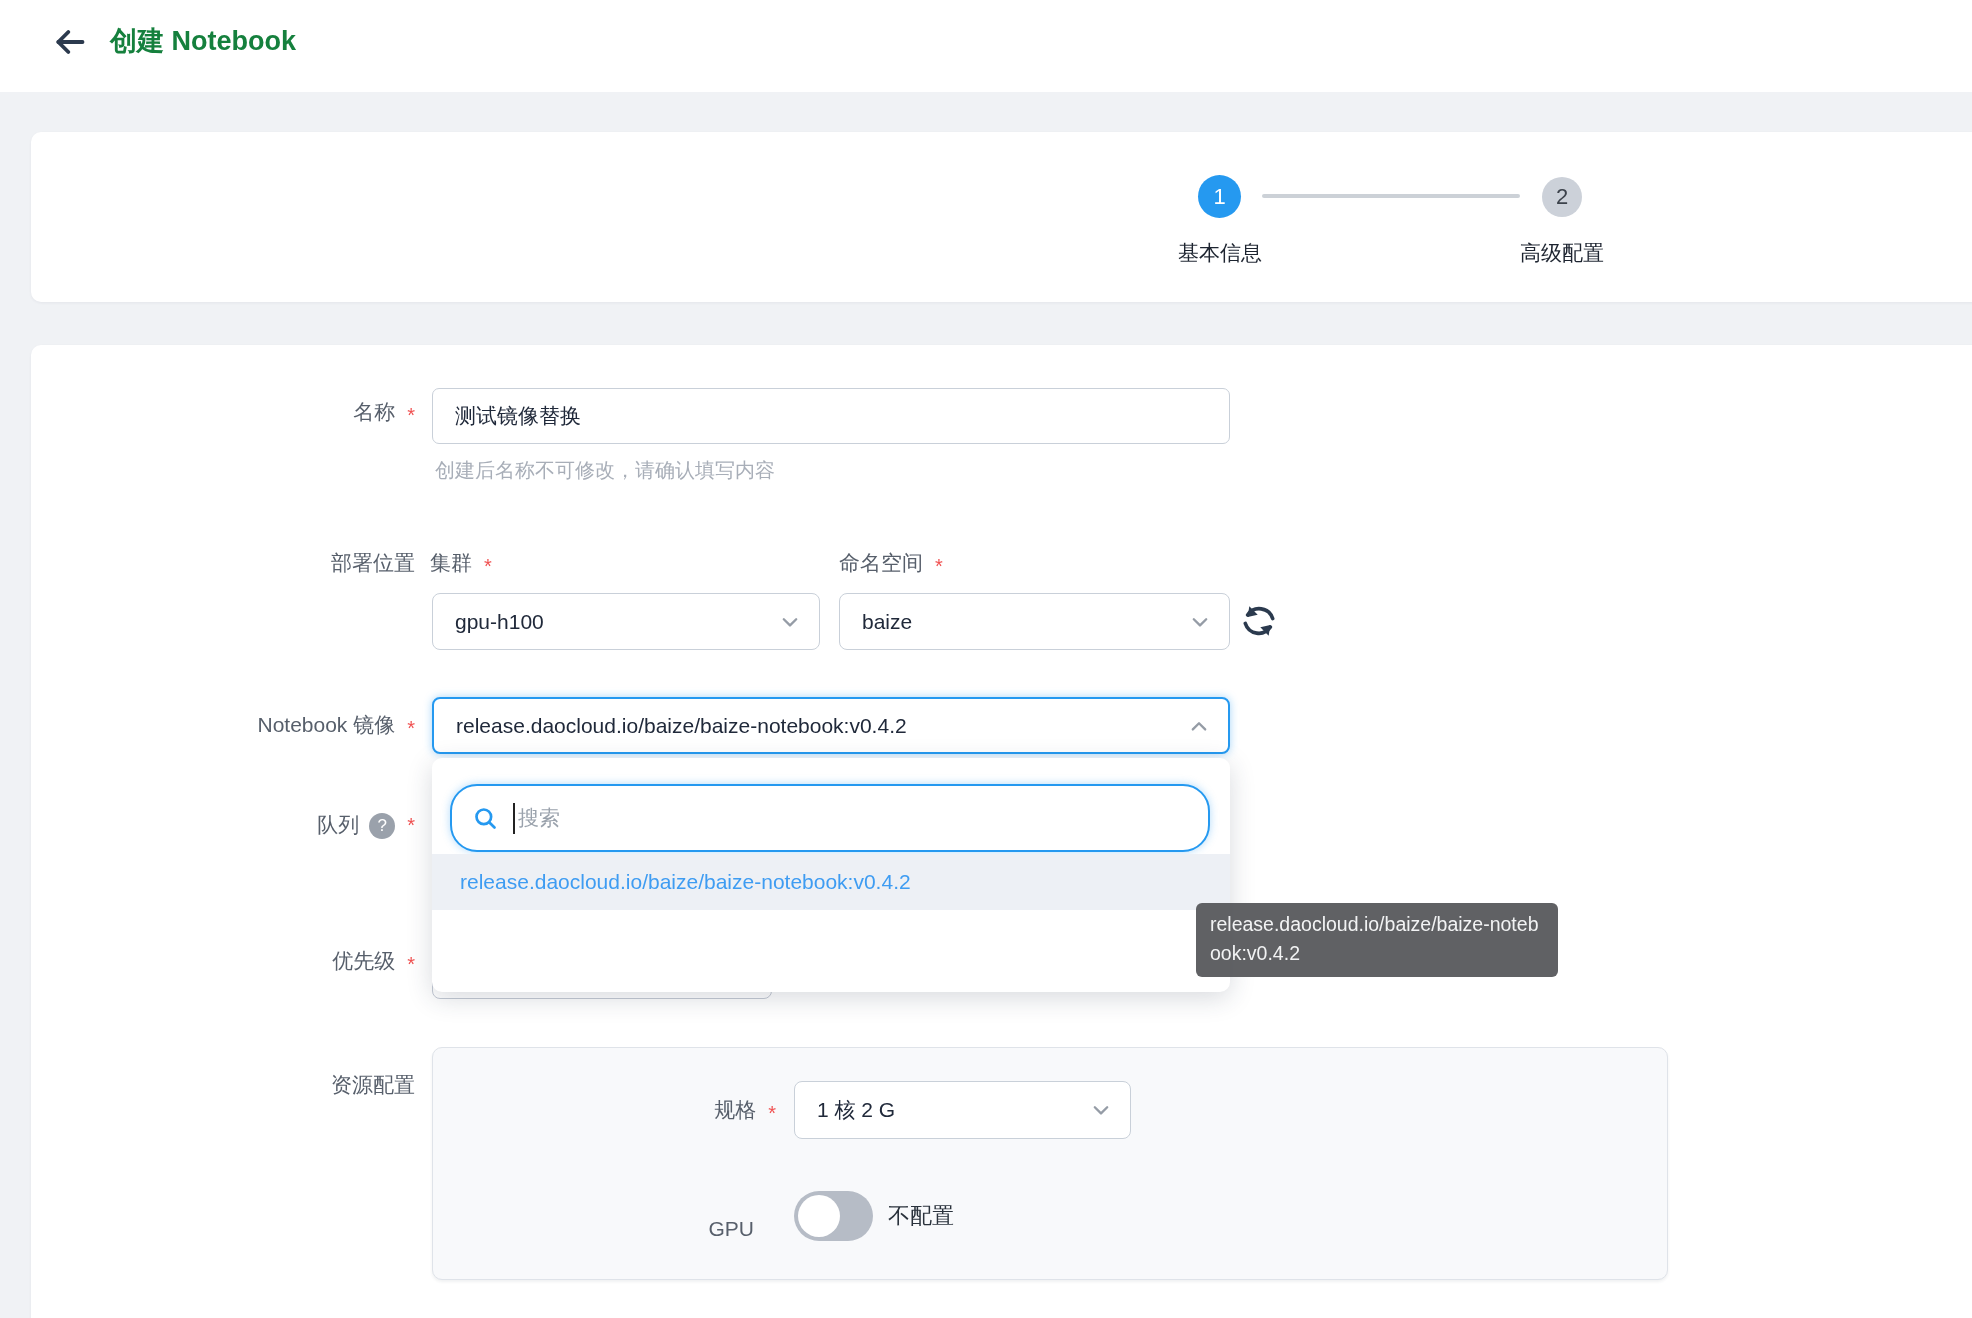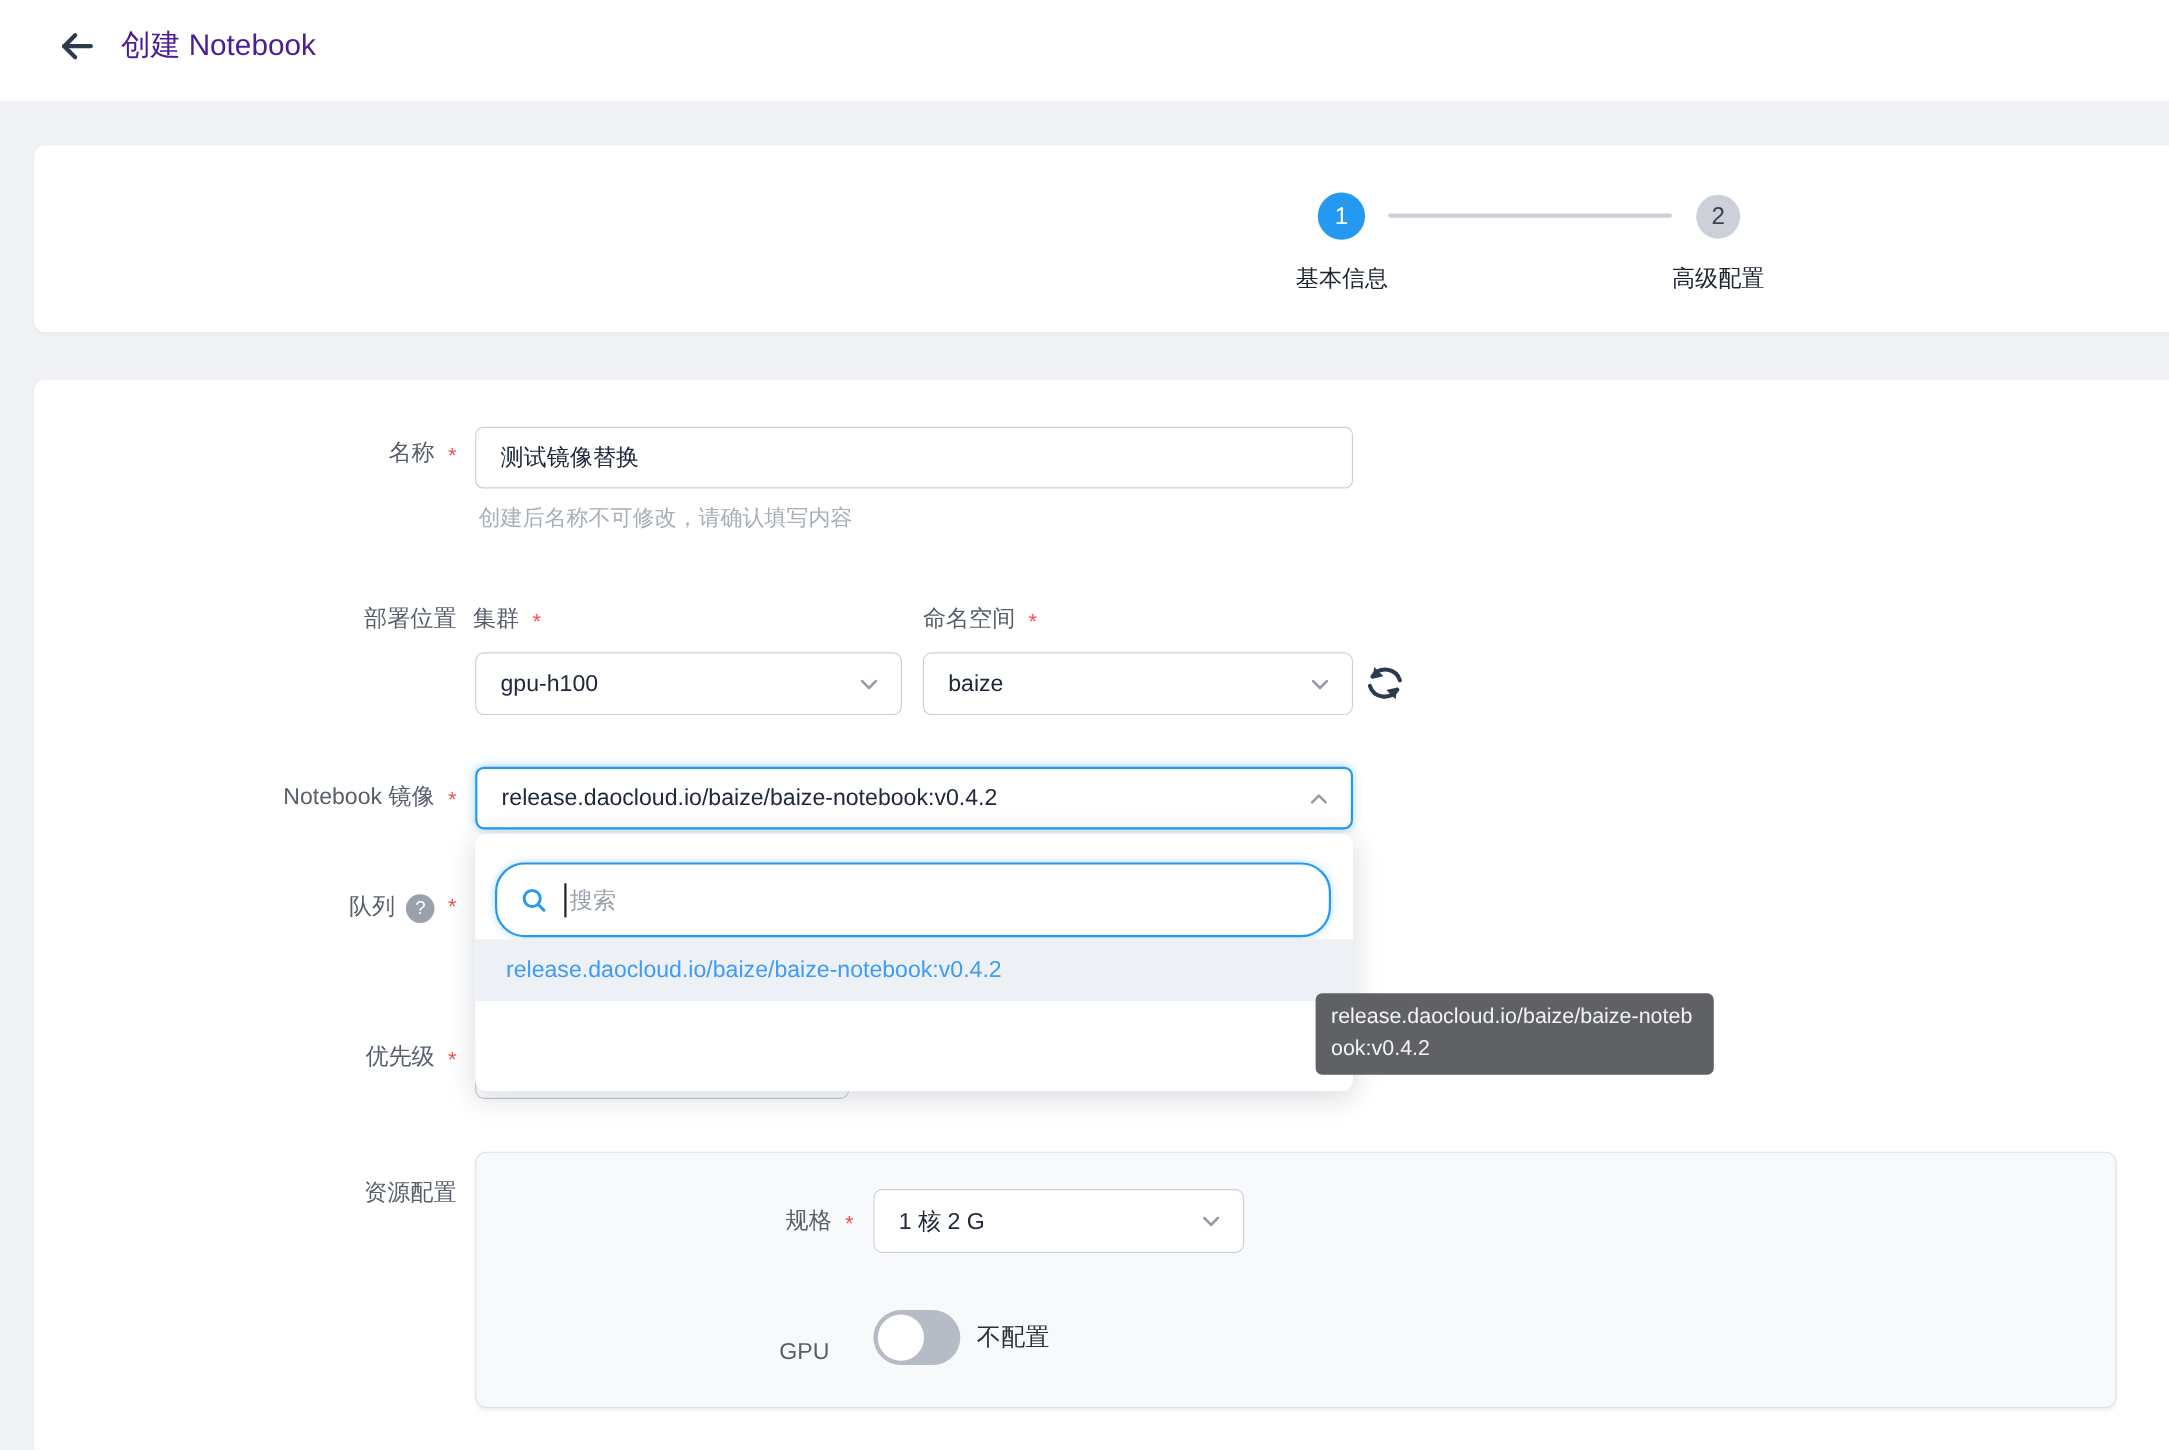--- a/index.html
+++ b/index.html
@@ -4,21 +4,21 @@
 <style>
   * { margin:0; padding:0; box-sizing:border-box; }
   html,body { background:#f0f2f5; }
   .screen {
     position:relative; width:1972px; height:1318px; overflow:hidden;
     background:#f0f2f5; font-family:"Liberation Sans", sans-serif; color:#20293a;
   }
   
   .header { position:absolute; left:0; top:0; width:100%; height:92px; background:#ffffff; }
   .back-btn { position:absolute; left:50px; top:22px; width:40px; height:40px; cursor:pointer; }
-  .page-title { position:absolute; left:110px; top:23px; font-size:27px; font-weight:400; color:#4c1d95; }
+  .page-title { position:absolute; left:110px; top:23px; font-size:27px; font-weight:700; color:#15803d; }
   
   .card { position:absolute; left:31px; width:1970px; background:#ffffff; border-radius:10px;
           box-shadow:0 1px 3px rgba(30,40,60,0.06); }
   .stepper-card { top:132px; height:170px; }
   .form-card { top:345px; height:1000px; }
   
   .step-circle { position:absolute; border-radius:50%; display:flex; align-items:center; justify-content:center;
                  font-size:22px; }
   .step-1 { left:1167px; top:43px; width:43px; height:43px; background:#2599f0; color:#ffffff; }
   .step-2 { left:1511px; top:45px; width:40px; height:40px; background:#ccd1d9; color:#3c424b; }
@@ -54,21 +54,21 @@
   .opt-1 { top:96px; background:#edf0f5; color:#3e9cf2; }
   .opt-2 { top:152px; background:#ffffff; color:#2a323c; }
   
   .tooltip { position:absolute; left:1165px; top:558px; width:362px; background:rgba(86,87,90,0.94); color:#f2f3f4;
              border-radius:6px; padding:7px 14px 9px 14px; font-size:19.5px; line-height:29px; word-break:break-all;
              z-index:9; }
   
   .ghost-field { position:absolute; left:401px; top:596px; width:340px; height:58px; background:#fff;
                  border:1px solid #c4cad4; border-radius:8px; z-index:1; }
   
-  .res-box { position:absolute; left:401px; top:702px; width:1492px; height:233px; background:#f8f9fb;
+  .res-box { position:absolute; left:401px; top:702px; width:1236px; height:233px; background:#f8f9fb;
              border:1px solid #dfe3e9; border-radius:10px; box-shadow:0 2px 3px rgba(40,50,70,0.07); }
   .res-label-row { position:absolute; left:0; width:343px; display:flex; justify-content:flex-end;
                    font-size:21px; color:#575f6b; line-height:28px; }
   .toggle { position:absolute; left:361px; top:143px; width:79px; height:50px; border-radius:25px; background:#b6bcc6;
             cursor:pointer; }
   .toggle .knob { position:absolute; left:4px; top:4px; width:42px; height:42px; border-radius:50%; background:#ffffff; }
   .toggle-text { position:absolute; left:455px; top:153px; font-size:22px; color:#2a323c; }
   .gpu-label { position:absolute; left:0; width:321px; text-align:right; top:169px; font-size:21px; color:#575f6b; }
   svg { display:block; }
 </style>

